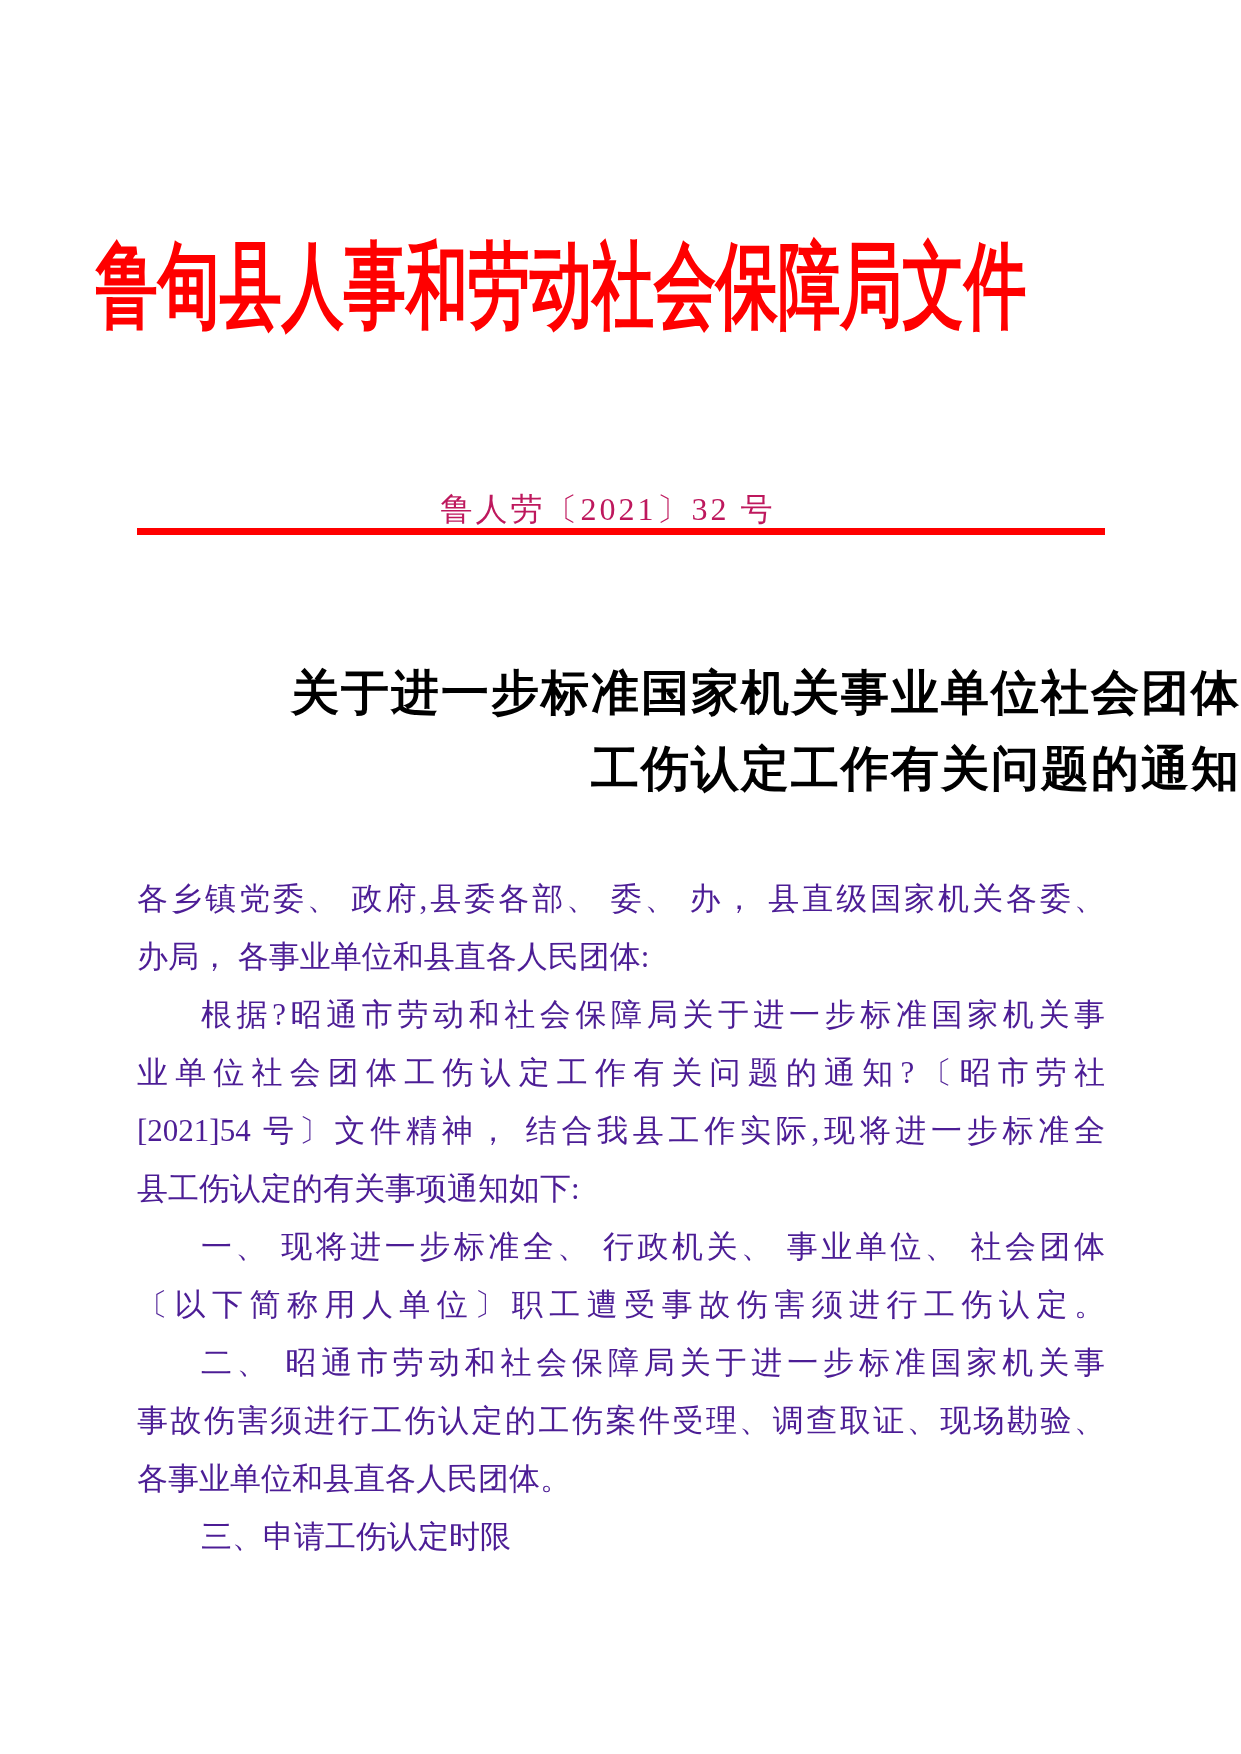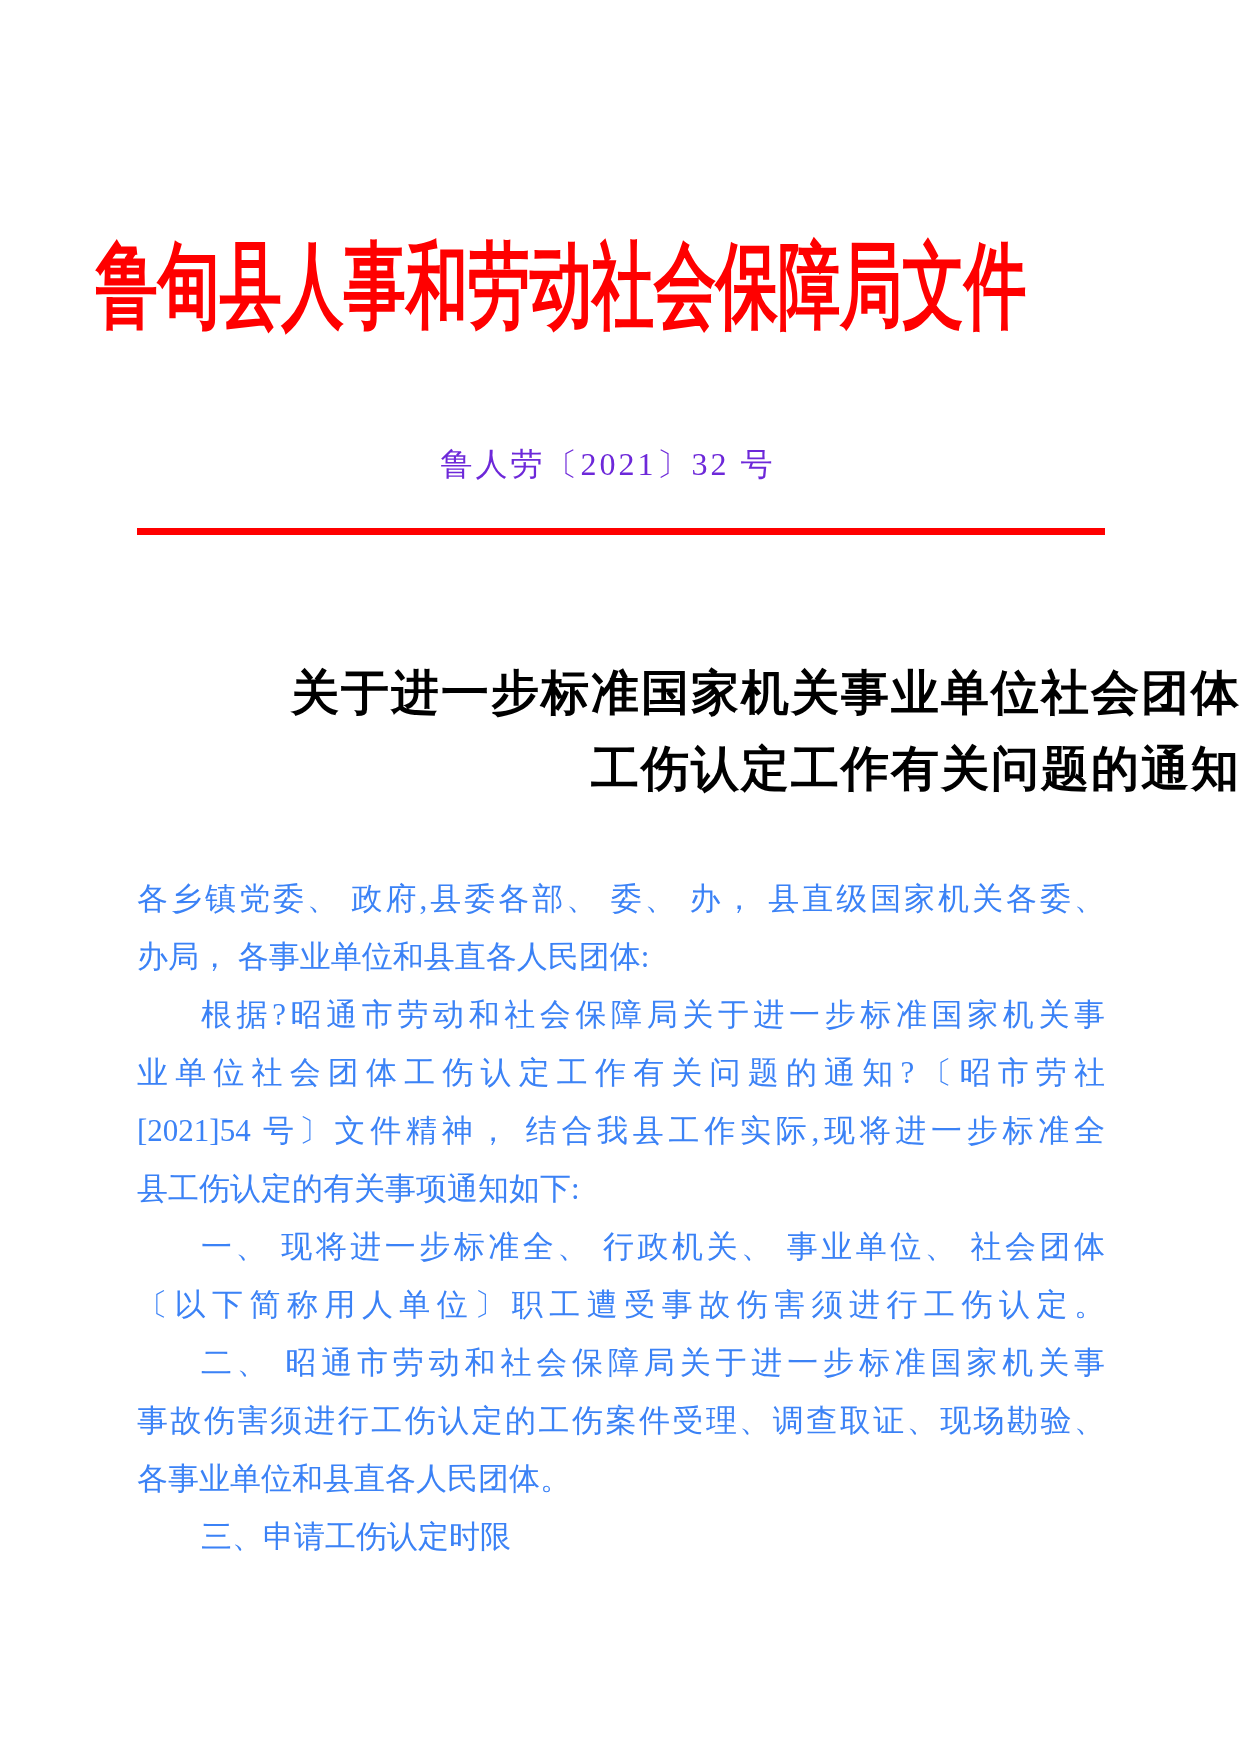--- a/index.html
+++ b/index.html
@@ -33,28 +33,28 @@
     font-weight: 900;
     color: #ff0000;
     white-space: nowrap;
     letter-spacing: 0px;
     transform: scale(0.66, 1);
     transform-origin: center center;
   }
   
   .doc-number {
     position: absolute;
-    top: 443px;
+    top: 488px;
     left: 0;
     width: 1216px;
     text-align: center;
     font-size: 32px;
     line-height: 42px;
     letter-spacing: 3px;
-    color: #6d28d9;
+    color: #be185d;
   }
   
   .red-rule {
     position: absolute;
     top: 528px;
     left: 137px;
     width: 968px;
     height: 7px;
     background: #ff0000;
   }
@@ -72,21 +72,21 @@
     color: #000000;
   }
   
   .body-block {
     position: absolute;
     top: 870px;
     left: 137px;
     width: 968px;
     font-size: 31px;
     line-height: 58px;
-    color: #3b82f6;
+    color: #4c1d95;
   }
   .ln {
     height: 58px;
     white-space: normal;
     overflow: visible;
     text-align: left;
   }
   .jf {
     text-align: justify;
     text-align-last: justify;

